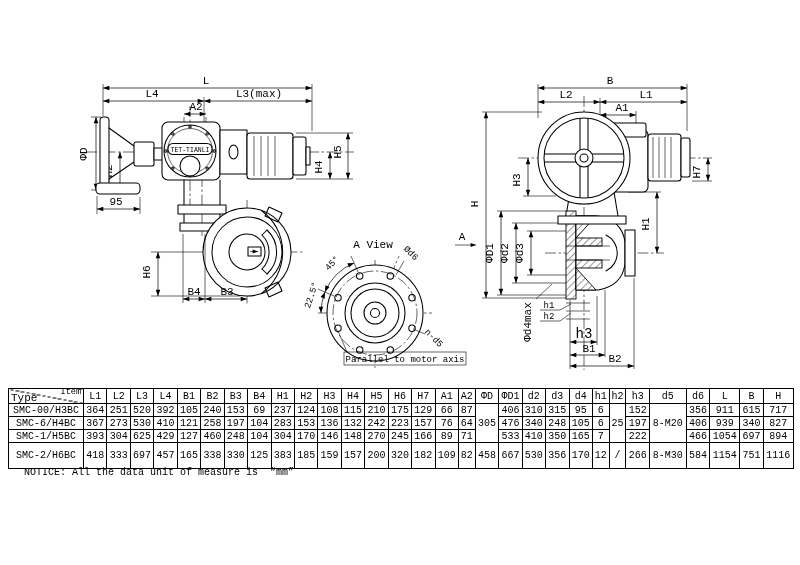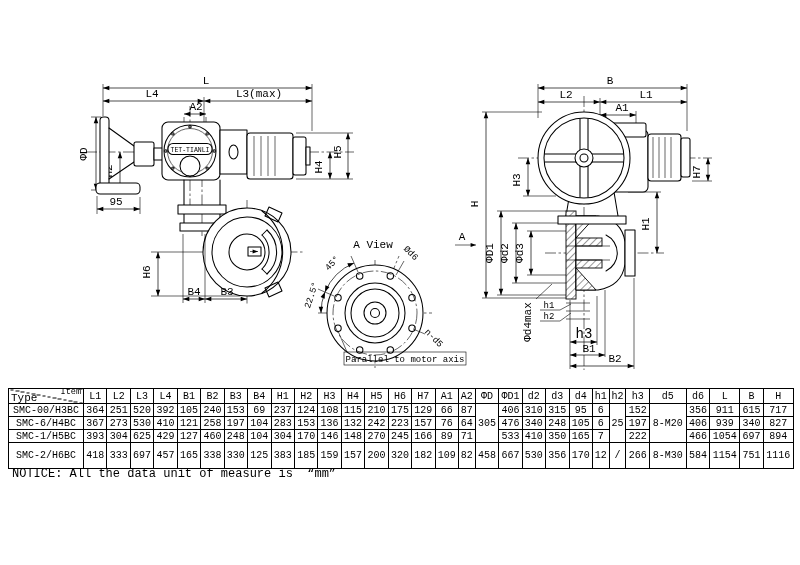--- a/index.html
+++ b/index.html
@@ -23,21 +23,21 @@
   th,td{border:1px solid #000;font-size:10px;font-weight:normal;text-align:center;
         padding:0 1px;line-height:1.1;white-space:nowrap}
   thead tr{height:15px}
   tbody tr{height:13px}
   tbody tr:last-child{height:26px}
   th.corner{position:relative;width:72px;padding:1px;
     background:linear-gradient(to top right,#fff 48.8%,#000 48.8%,#000 51.2%,#fff 51.2%)}
   .corner-item{position:absolute;top:-1px;right:2px;font-size:8.5px}
   .corner-type{position:absolute;bottom:-1px;left:2px;font-size:11px}
   tbody th{font-size:10px}
-  .notice{position:absolute;left:12px;top:467px;font-size:12px;white-space:pre}
+  .notice{position:absolute;left:24px;top:467px;font-size:10px;white-space:pre}
 </style>
 </head>
 <body>
 
 <div class="page">
 
 <svg width="800" height="372" viewBox="0 0 800 372">
   <defs>
     <marker id="ar" viewBox="0 0 10 8" refX="9.5" refY="4" markerWidth="10" markerHeight="8" orient="auto-start-reverse">
       <path d="M0.5,0.8 L9.5,4 L0.5,7.2 Z" fill="#000"></path>

